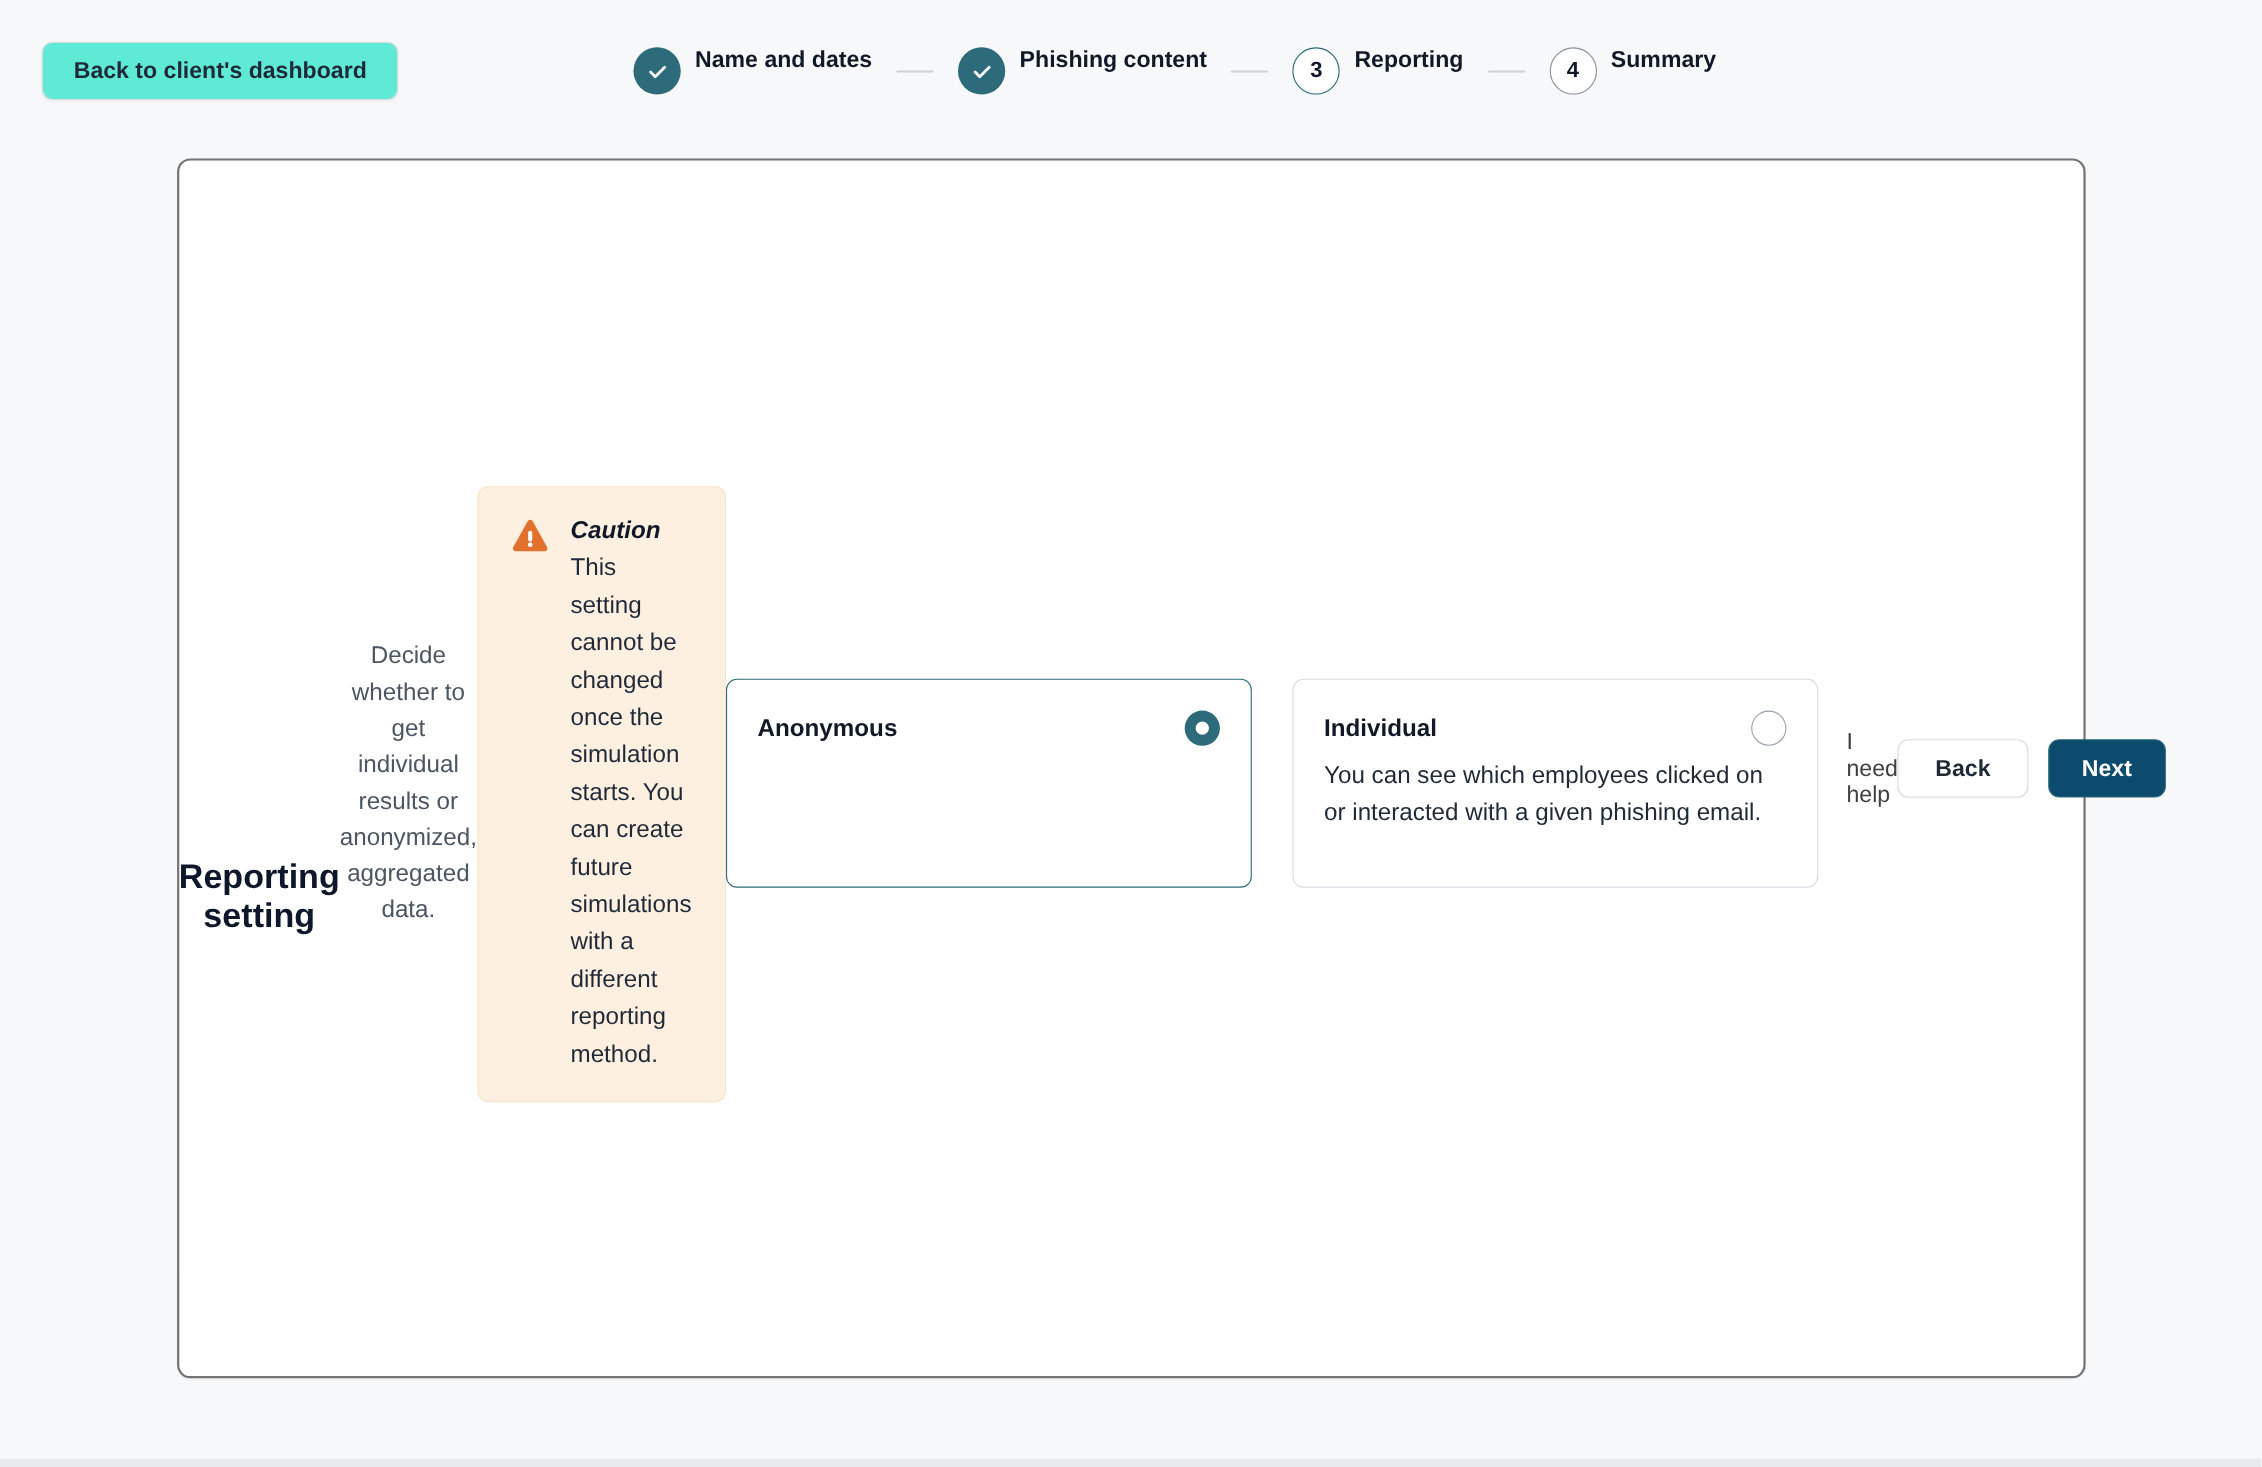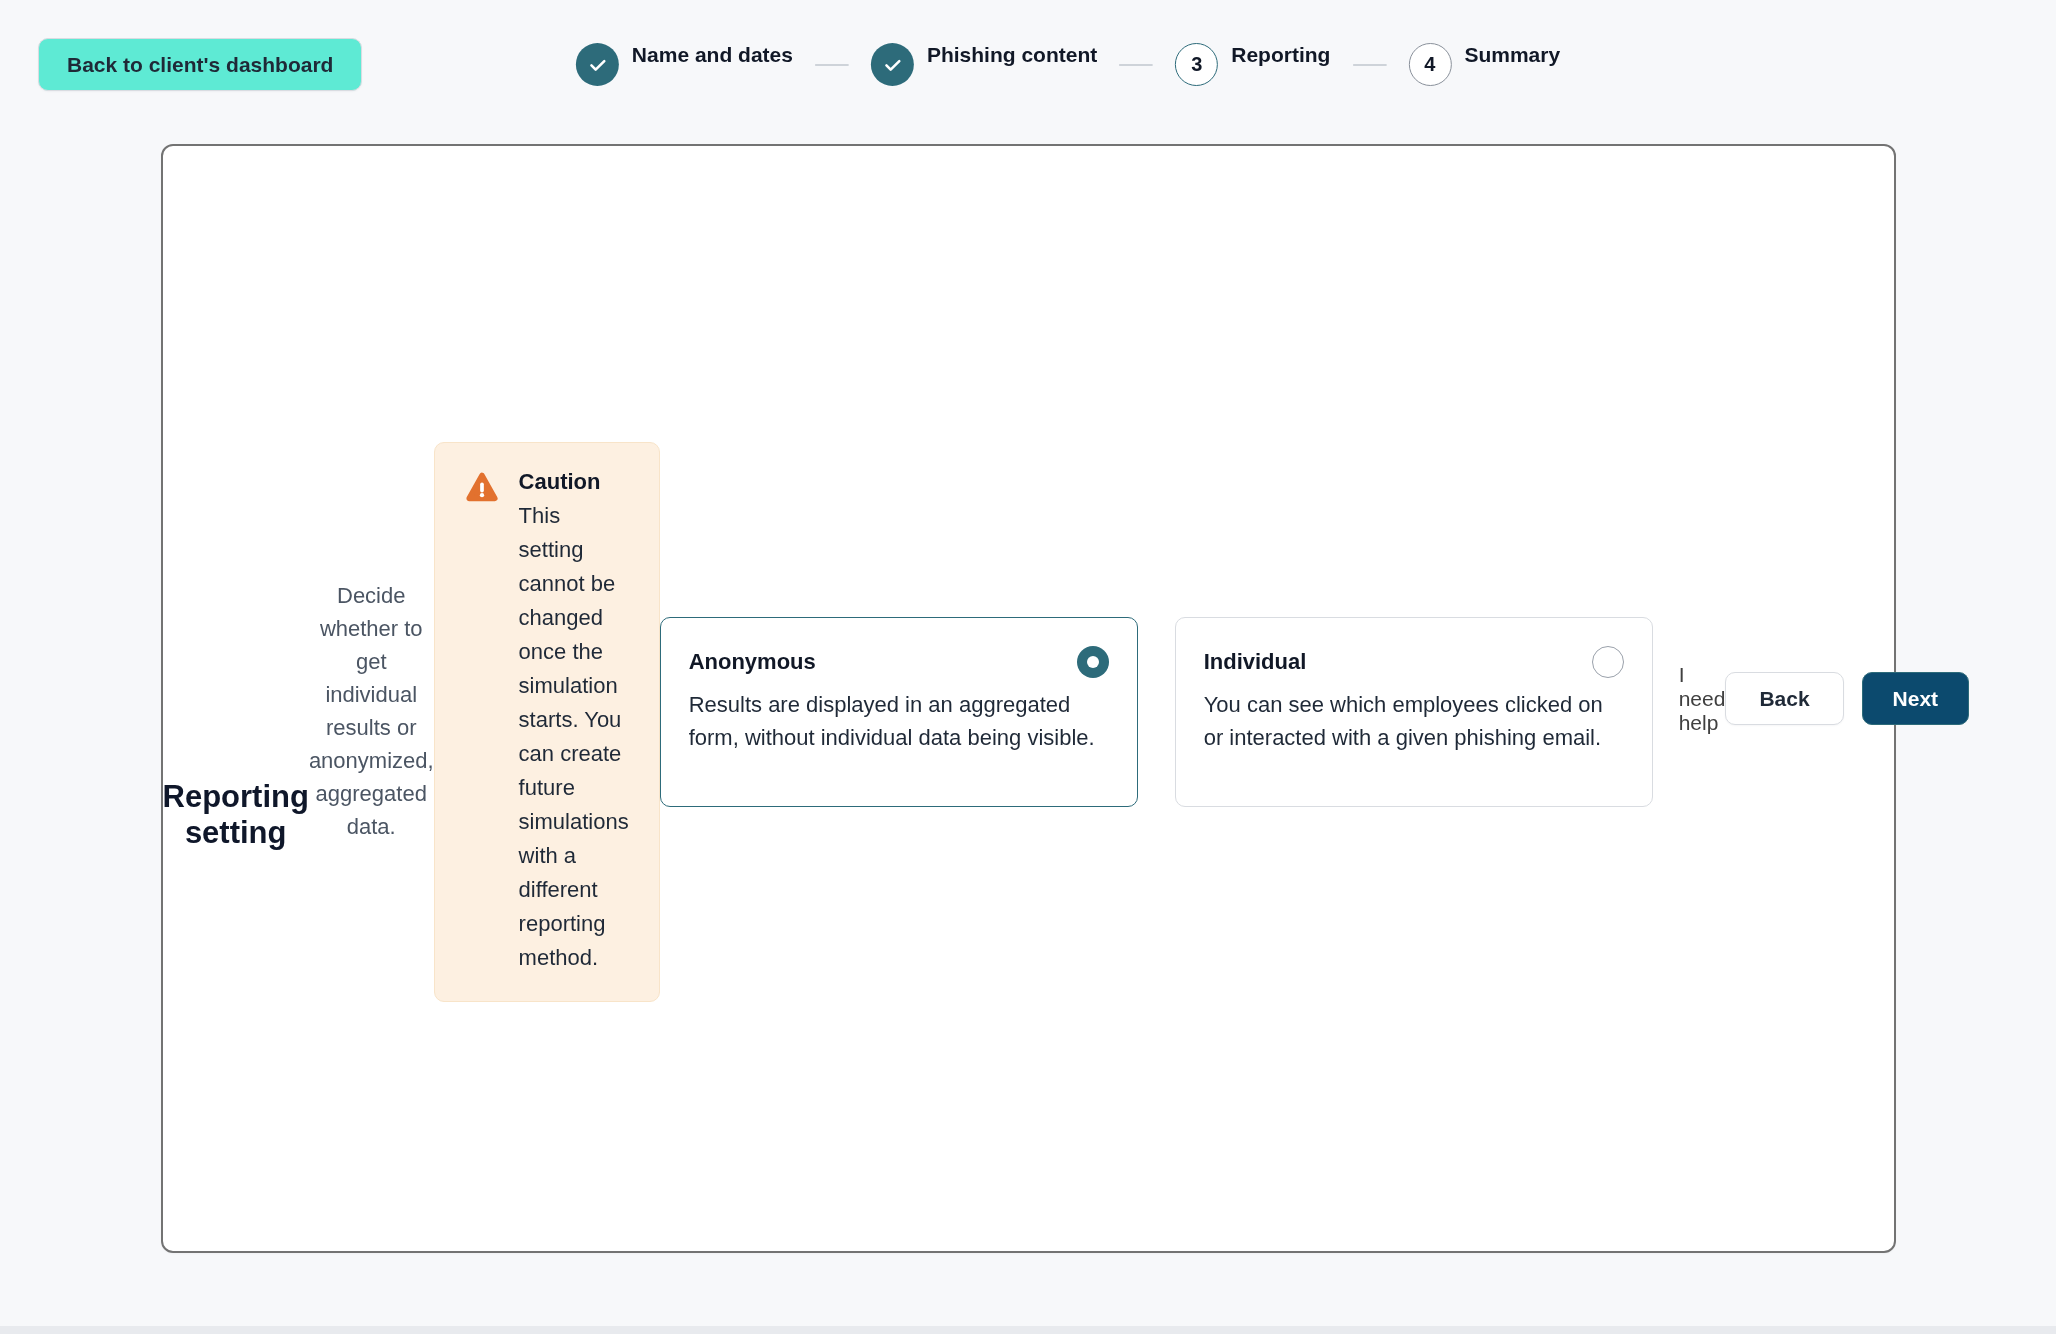--- a/index.html
+++ b/index.html
@@ -103,21 +103,21 @@
     width: 981px;
     background: #fdf0e1;
     border: 1px solid #f8e4c9;
     border-radius: 10px;
     padding: 26px 30px;
     display: flex;
     gap: 20px;
   }
   .caution-icon-wrap { flex: 0 0 auto; padding-top: 2px; }
   .caution-icon-wrap svg { width: 34px; height: 34px; display: block; }
-  .caution-title { font-size: 22px; font-weight: 700; color: #111827; }
+  .caution-title { font-size: 22px; font-weight: 700; color: #111827; font-style: italic; }
   .caution-body {
     margin-top: 4px;
     font-size: 22px;
     line-height: 34px;
     color: #1f2937;
     max-width: 870px;
   }
 
   
   .options-row {
@@ -284,21 +284,20 @@
     </div>
   </div>
 
   <div class="options-row">
 
     <div class="option-card selected">
       <div class="option-head">
         <span class="option-title">Anonymous</span>
         <span class="radio checked"></span>
       </div>
-      <p class="option-desc">Results are displayed in an aggregated form, without individual data being visible.</p>
     </div>
 
     <div class="option-card">
       <div class="option-head">
         <span class="option-title">Individual</span>
         <span class="radio unchecked"></span>
       </div>
       <p class="option-desc">You can see which employees clicked on or interacted with a given phishing email.</p>
     </div>
 

